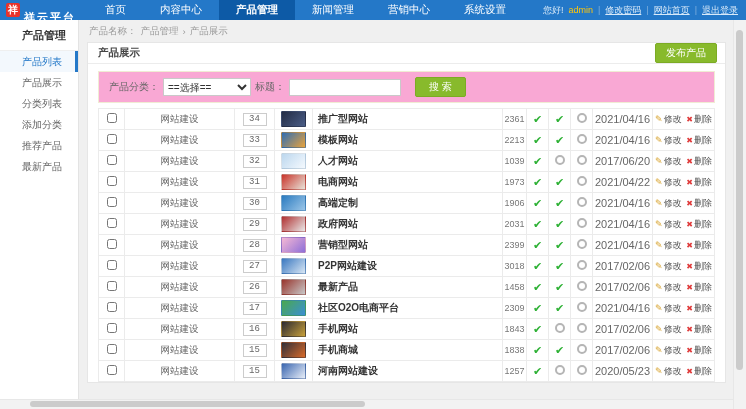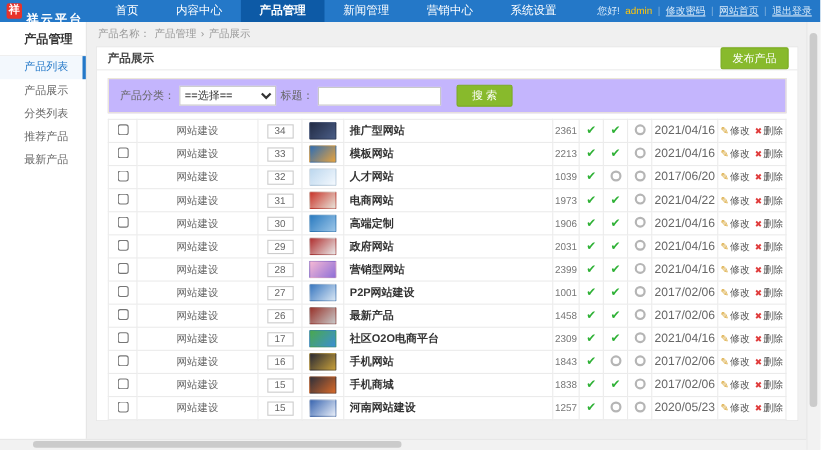--- a/index.html
+++ b/index.html
@@ -28,39 +28,39 @@
   .main{flex:1;background:#f0f0f0;position:relative;}
 
   .breadcrumb{height:22px;display:flex;align-items:center;gap:4px;font-size:9.5px;color:#999;padding-left:10px;}
   .breadcrumb .bc-link{cursor:pointer;}
 
   .panel{background:#fff;margin:0 20px 0 8px;border:1px solid #e6e6e6;}
   .panel-header{height:21px;border-bottom:1px solid #ececec;display:flex;align-items:center;justify-content:space-between;padding:0 8px 0 10px;}
   .panel-title{font-size:10.5px;font-weight:bold;color:#444;}
   .btn-green{background:#88ba2c;color:#fff;border:1px solid #7cab24;font-size:10px;padding:2px 10px;border-radius:2px;cursor:pointer;font-family:inherit;}
 
-  .filterbar{margin:7px 10px 5px;background:#c4b5fd;border:1px solid #f0ecd4;padding:5px 10px;display:flex;align-items:center;gap:4px;font-size:10px;color:#666;}
+  .filterbar{margin:7px 10px 5px;background:#f9a8d4;border:1px solid #f0ecd4;padding:5px 10px;display:flex;align-items:center;gap:4px;font-size:10px;color:#666;}
   .filterbar select{width:88px;height:18px;font-size:10px;color:#333;border:1px solid #c9c9c9;background:#fff;font-family:inherit;}
   .filterbar input{width:112px;height:17px;border:1px solid #c9c9c9;font-size:10px;padding:0 3px;font-family:inherit;}
   .filterbar .btn-green{margin-left:10px;padding:2px 13px;}
 
   
   .tbl{display:table;width:614px;margin:0 10px;table-layout:fixed;border-collapse:collapse;}
   .tbl-head{display:table-row-group;}
   .tbl-body{display:table-row-group;margin-left:16px;}
   .tr{display:table-row;}
   .th,.td{display:table-cell;border:1px solid #ebebeb;text-align:center;vertical-align:middle;}
   .th{background:#f2f2f2;height:17px;font-size:9.5px;font-weight:bold;color:#333;}
   .td{height:21px;font-size:9.5px;color:#666;background:#fff;}
   .w-sel{width:26px;}.w-cat{width:110px;}.w-sort{width:40px;}.w-thumb{width:38px;}
   .w-name{width:190px;}.w-views{width:24px;}.w-tog{width:22px;}.w-date{width:60px;}.w-ops{width:62px;}
   .td.cell-name{text-align:left;padding-left:5px;color:#333;font-size:10px;font-weight:bold;}
   .td.cell-views{font-size:9px;line-height:9px;padding:1px;word-break:break-all;color:#777;}
   .td.cell-date{font-size:11px;}
-  .sort-input{width:24px;height:13px;border:1px solid #ccc;font-size:9px;color:#666;text-align:center;padding:0;font-family:Liberation Sans, sans-serif;}
+  .sort-input{width:24px;height:13px;border:1px solid #ccc;font-size:9px;color:#666;text-align:center;padding:0;font-family:Liberation Mono, monospace;}
   .rowcheck{width:10px;height:10px;}
   .thumb{display:inline-block;width:25px;height:16px;border-radius:1px;vertical-align:middle;border:1px solid rgba(0,0,0,0.08);}
   .toggle{display:inline-block;cursor:pointer;line-height:1;}
   .toggle.on::before{content:"✔";color:#2eb135;font-size:11px;font-weight:bold;}
   .toggle.off::before{content:"";display:inline-block;width:6px;height:6px;border:2px solid #b5b5b5;border-radius:50%;}
   .cell-ops{font-size:9px;color:#555;white-space:nowrap;}
   .op{cursor:pointer;margin:0 1px;}
   .ic-edit::before{content:"✎";color:#d7a12b;font-size:9px;margin-right:1px;font-style:normal;}
   .ic-del::before{content:"✖";color:#e03c3c;font-size:8px;margin-right:1px;font-style:normal;}
 
@@ -123,20 +123,21 @@
     <div class="sidebar">
       <div class="side-title">产品管理</div>
       <div>
 
           <div class="side-item on"><span>产品列表</span></div>
 
           <div class="side-item off"><span>产品展示</span></div>
 
           <div class="side-item off"><span>分类列表</span></div>
 
+          <div class="side-item off"><span>添加分类</span></div>
 
           <div class="side-item off"><span>推荐产品</span></div>
 
           <div class="side-item off"><span>最新产品</span></div>
         </div>
     </div>
 
     <div class="main">
       <div class="breadcrumb">
         <span>产品名称：</span>
@@ -282,21 +283,21 @@
                   <span class="op"><i class="ic-del"></i><span>删除</span></span>
                 </div>
               </div>
 
               <div class="tr">
                 <div class="td w-sel"><input type="checkbox" class="rowcheck" style=""></div>
                 <div class="td w-cat">网站建设</div>
                 <div class="td w-sort"><input class="sort-input" value="27" style=""></div>
                 <div class="td w-thumb"><span class="thumb" style="background: linear-gradient(135deg, rgb(58, 120, 192) 0%, rgb(216, 230, 244) 100%);"></span></div>
                 <div class="td w-name cell-name">P2P网站建设</div>
-                <div class="td w-views cell-views">1001</div>
+                <div class="td w-views cell-views">3018</div>
                 <div class="td w-tog"><span class="toggle on"></span></div>
                 <div class="td w-tog"><span class="toggle on"></span></div>
                 <div class="td w-tog"><span class="toggle off"></span></div>
                 <div class="td w-date cell-date">2017/02/06</div>
                 <div class="td w-ops cell-ops">
                   <span class="op"><i class="ic-edit"></i><span>修改</span></span>
                   <span class="op"><i class="ic-del"></i><span>删除</span></span>
                 </div>
               </div>
 

